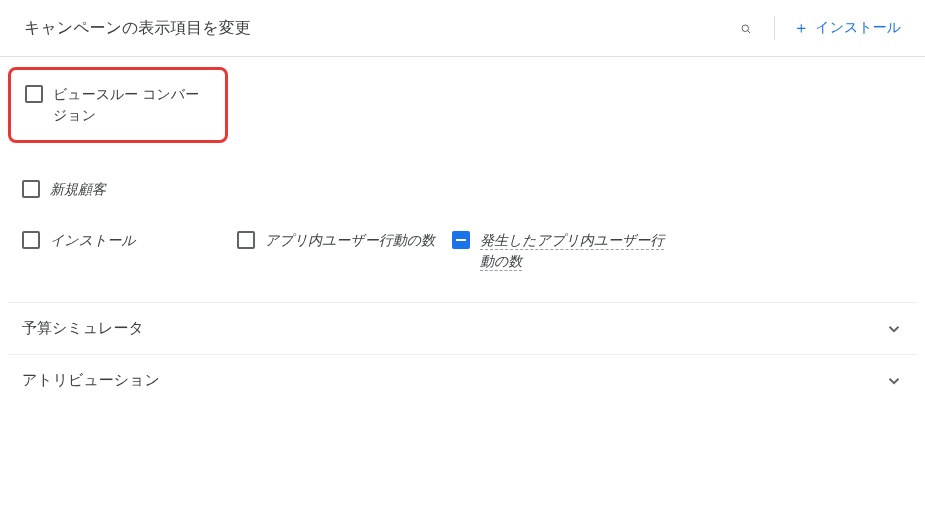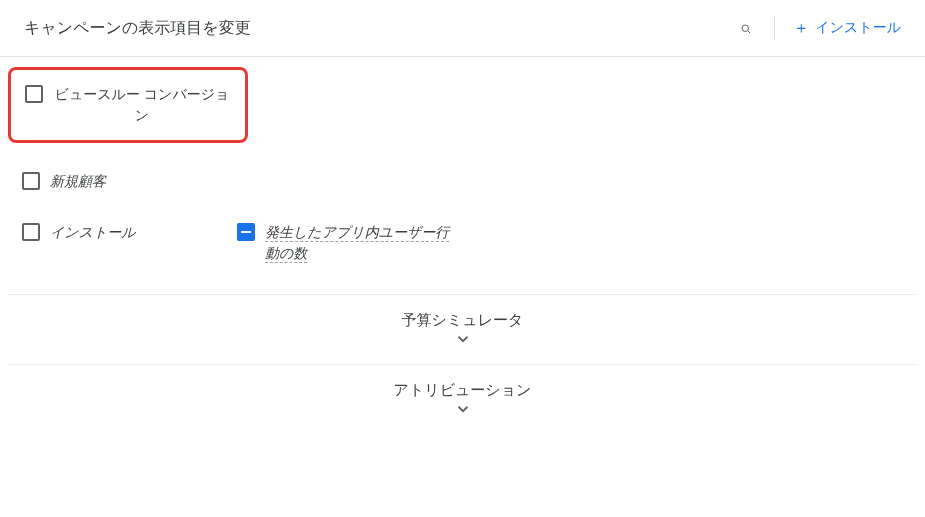--- a/index.html
+++ b/index.html
@@ -56,23 +56,22 @@
       color: #1a73e8;
     }
     .content {
       padding: 10px 8px 0 8px;
     }
     .highlight-box {
       border: 3px solid #e53935;
       border-radius: 8px;
       display: inline-block;
       padding: 14px 14px;
-      margin-bottom: 28px;
-      width: 240px;
-      text-align: center;
+      margin-bottom: 36px;
+      width: 220px;
     }
     .highlight-box .check-row {
       margin-bottom: 0;
     }
     .grid-row {
       display: flex;
       gap: 0;
       margin-bottom: 30px;
       padding-left: 14px;
     }
@@ -119,21 +118,20 @@
       padding-bottom: 1px;
       display: inline;
     }
     .section-row {
       display: flex;
       align-items: center;
       justify-content: space-between;
       padding: 16px 14px 16px 14px;
       border-top: 1px solid #eee;
       cursor: pointer;
-      flex-direction: column;
     }
     .section-title {
       font-size: 15px;
       color: #3c4043;
     }
     .chevron {
       width: 18px;
       height: 18px;
       color: #5f6368;
     }
@@ -178,20 +176,26 @@
 
   <div class="grid-row">
     <div class="grid-col">
       <div class="check-row">
         <div class="checkbox"></div>
         <span class="check-label">インストール</span>
       </div>
     </div>
     <div class="grid-col">
       <div class="check-row">
+        <div class="checkbox"></div>
+        <span class="check-label">アプリ内ユーザー行動の数</span>
+      </div>
+    </div>
+    <div class="grid-col">
+      <div class="check-row">
         <div class="checkbox indeterminate"></div>
         <span><span class="check-label dotted">発生したアプリ内ユーザー行動の数</span></span>
       </div>
     </div>
   </div>
 
 
   <div class="section-row">
     <span class="section-title">予算シミュレータ</span>
     <span class="chevron">

